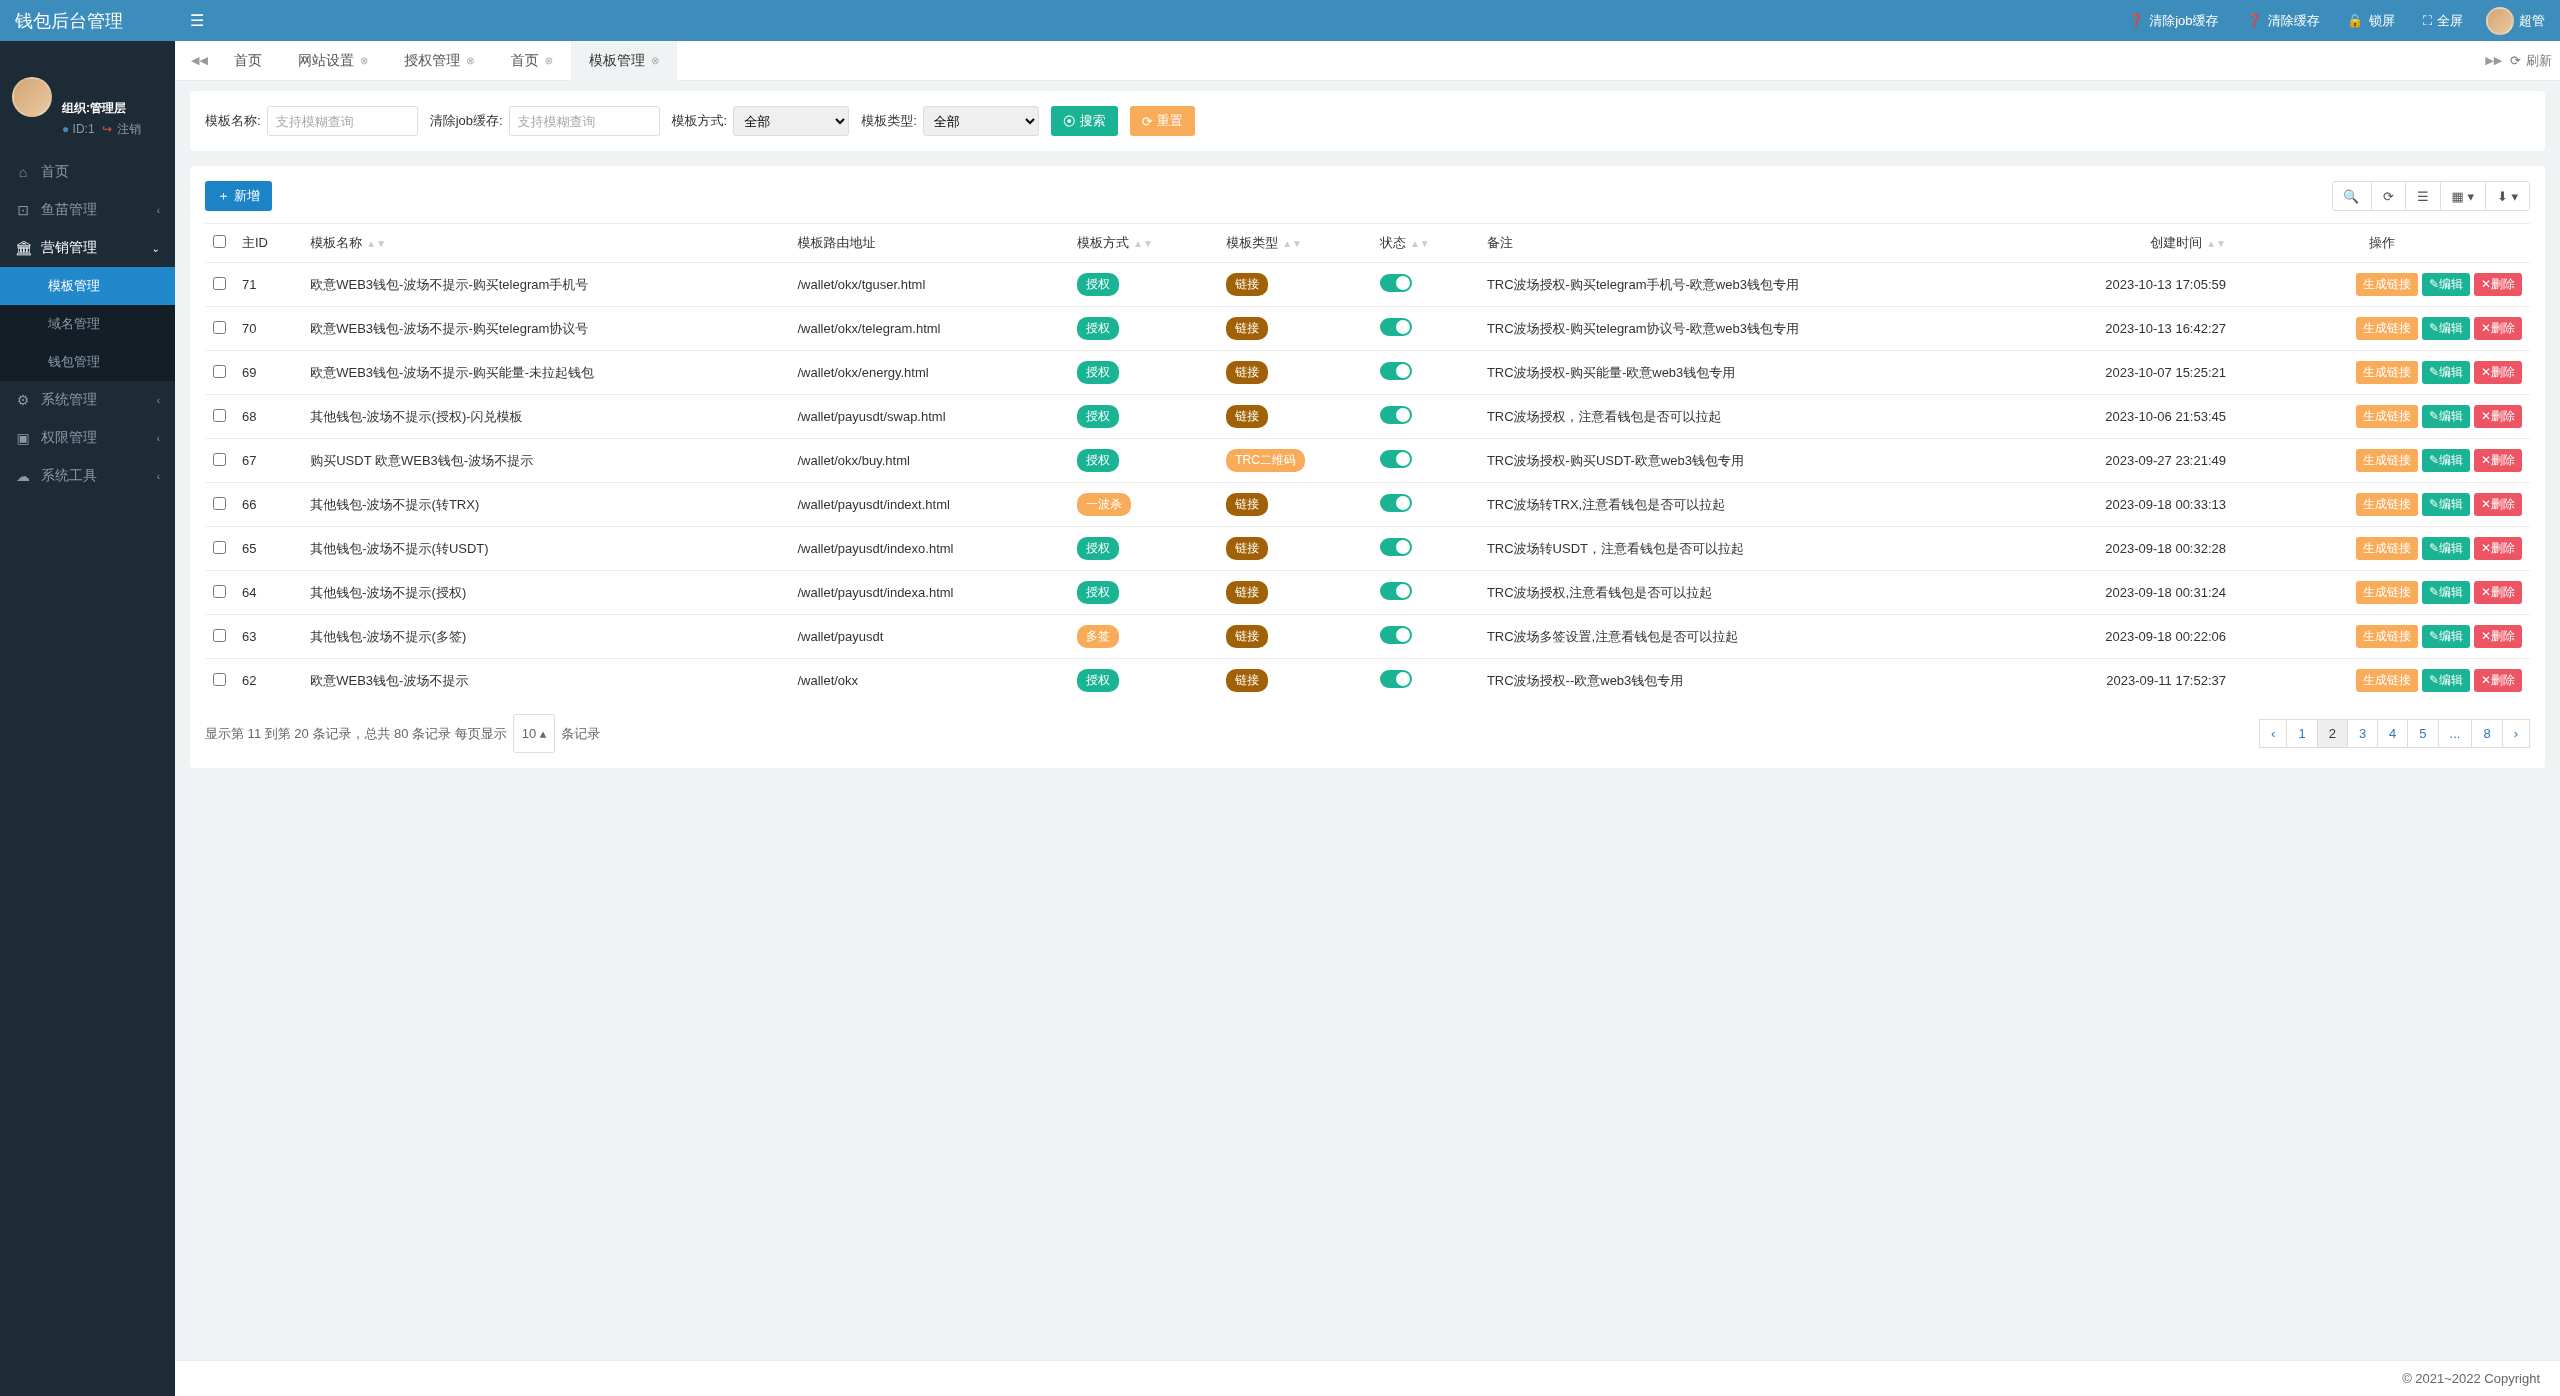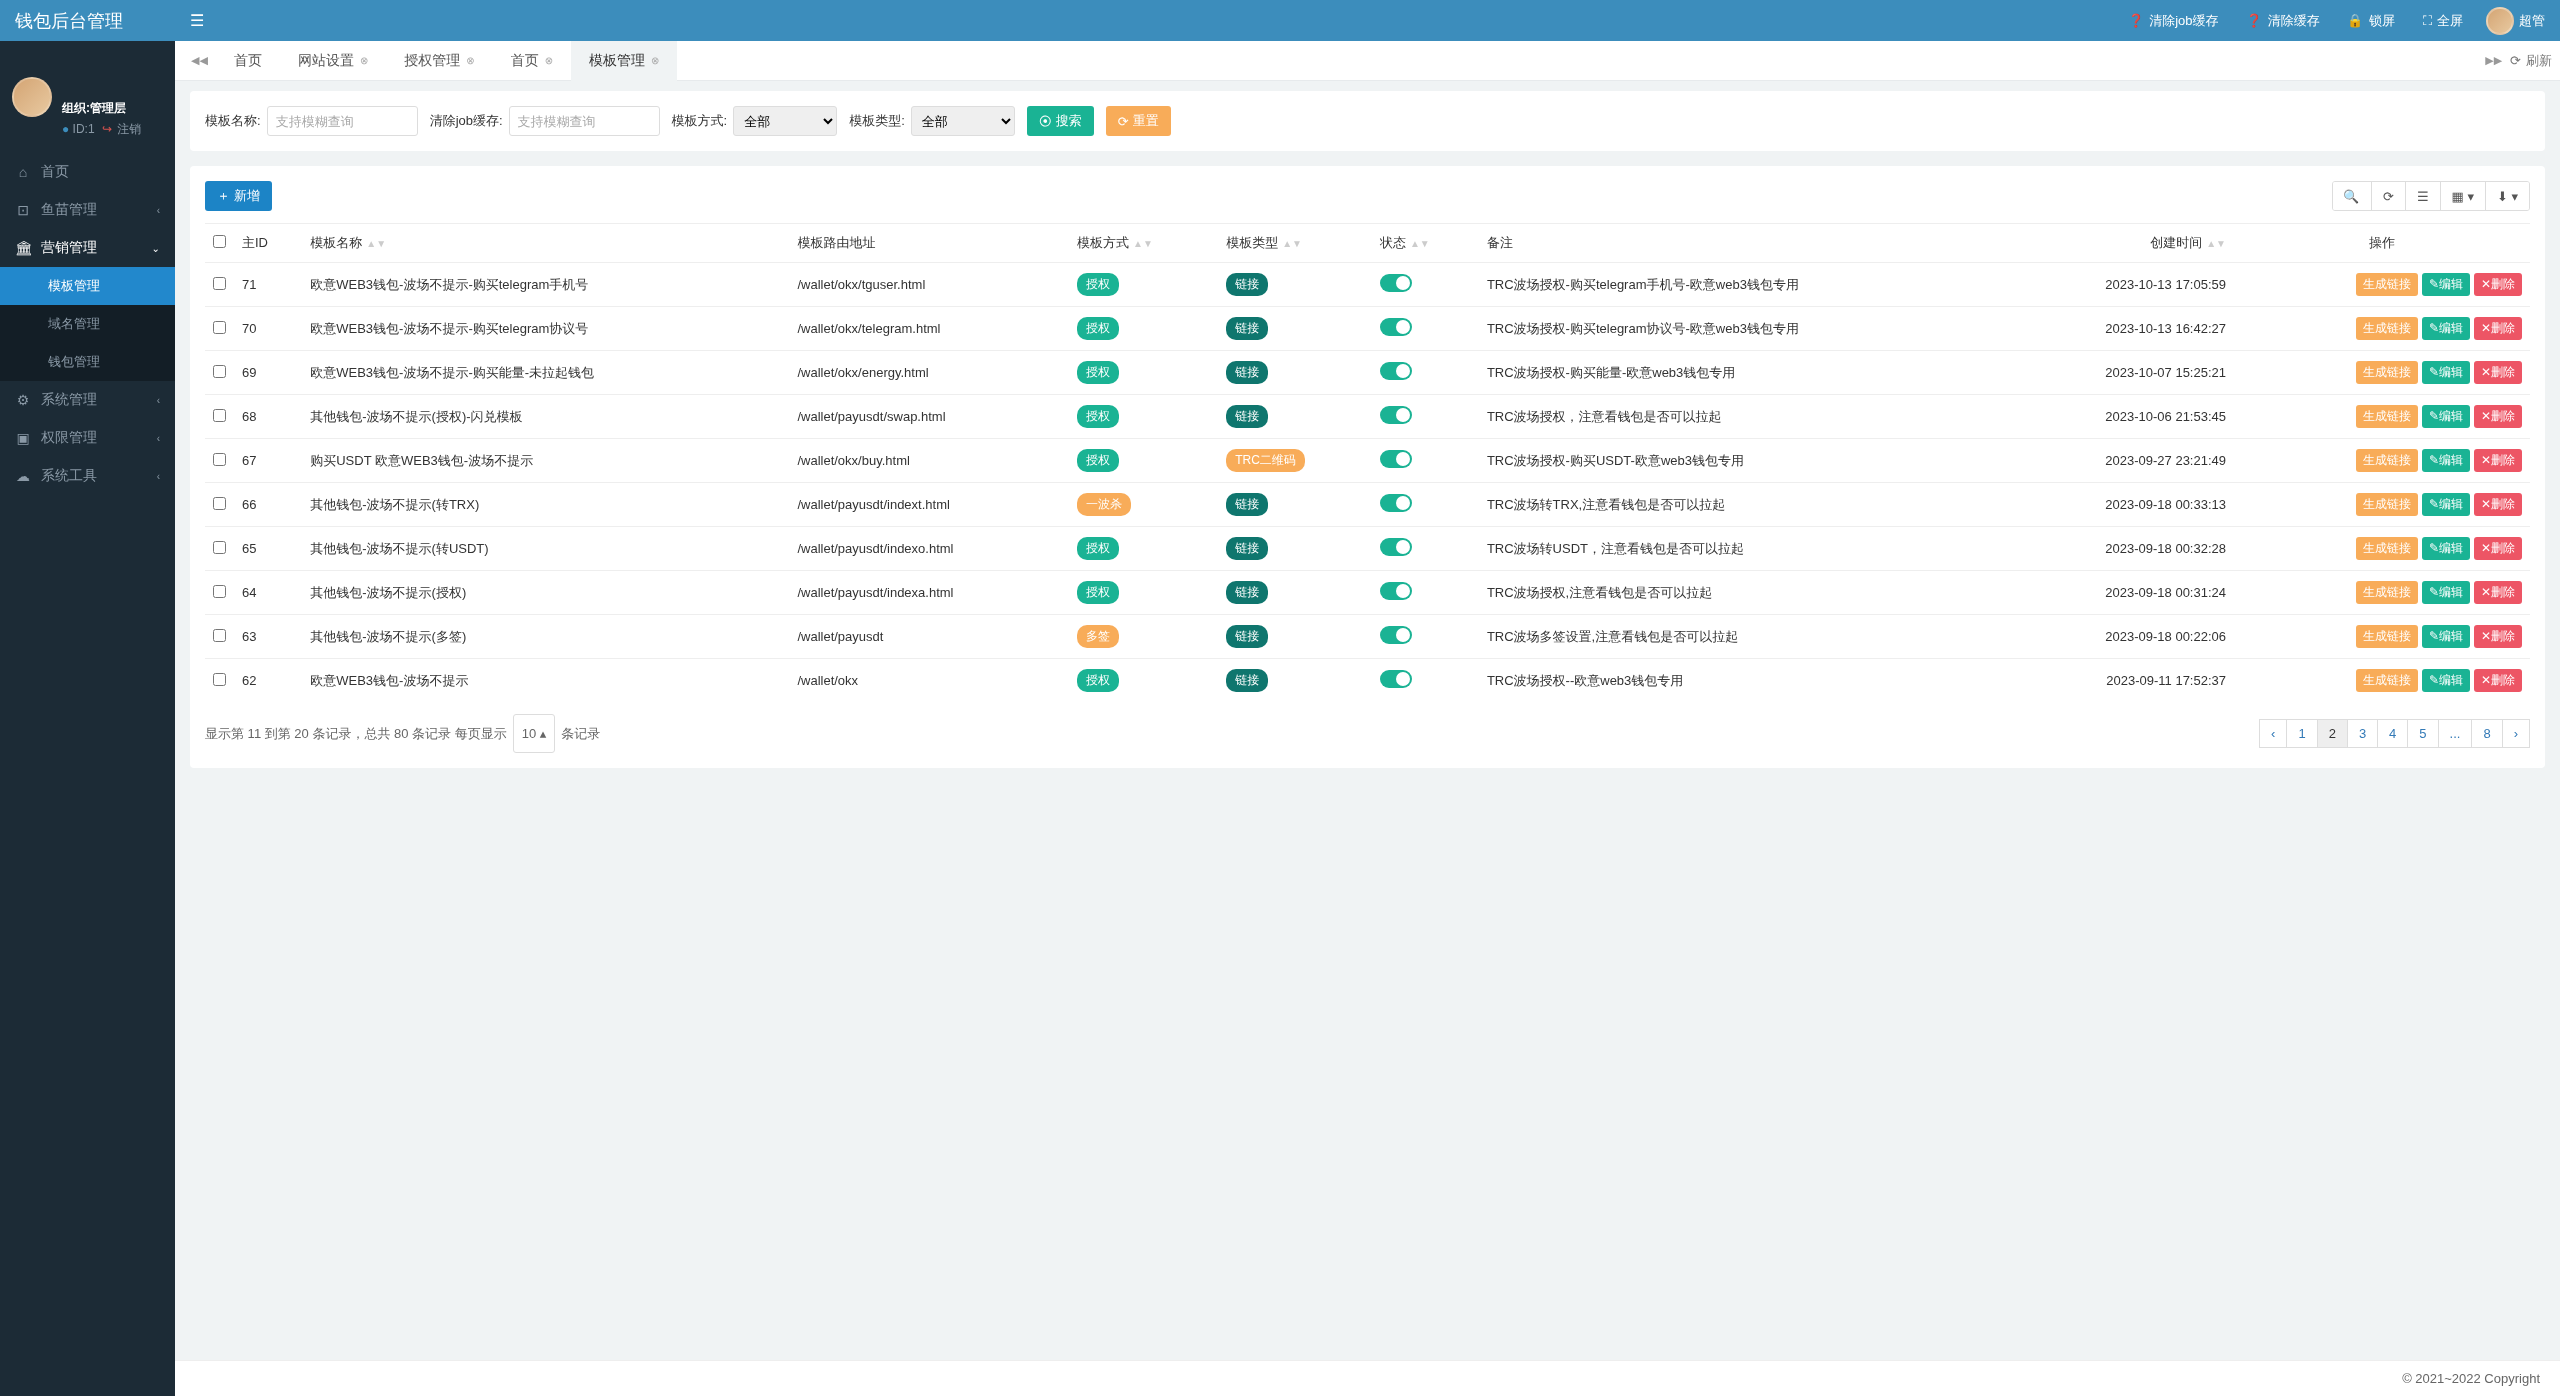--- a/index.html
+++ b/index.html
@@ -45,42 +45,42 @@
     
     
     .content { flex: 1; padding: 10px 15px; overflow: auto; }
     .panel { background: #fff; border-radius: 4px; padding: 15px; margin-bottom: 15px; }
     
     .search-form { display: flex; align-items: center; gap: 12px; flex-wrap: wrap; }
     .form-group { display: flex; align-items: center; gap: 6px; }
     .form-label { color: #333; font-size: 13px; }
     .form-input { height: 30px; border: 1px solid #ddd; border-radius: 3px; padding: 0 8px; font-size: 13px; width: 151px; }
     .form-input::placeholder { color: #aaa; }
-    .form-select { height: 30px; border: 1px solid #ddd; border-radius: 3px; padding: 0 6px; font-size: 13px; width: 104px; }
+    .form-select { height: 30px; border: 1px solid #ddd; border-radius: 3px; padding: 0 6px; font-size: 13px; width: 116px; }
     
     .btn { display: inline-flex; align-items: center; gap: 4px; height: 30px; padding: 0 12px; border: none; border-radius: 3px; cursor: pointer; font-size: 13px; color: #fff; }
     .btn-success { background: #1ab394; }
     .btn-warning { background: #f8ac59; }
     .btn-addnew { background: #1c84c6; }
     
     .table-toolbar { display: flex; justify-content: space-between; margin-bottom: 12px; }
     .toolbar-right { display: flex; gap: 0; border: 1px solid #ddd; border-radius: 3px; overflow: hidden; }
     .toolbar-icon-btn { background: #fff; border: none; border-right: 1px solid #ddd; padding: 6px 11px; cursor: pointer; color: #555; font-size: 13px; }
     .toolbar-icon-btn:last-child { border-right: none; }
     
     
     table { width: 100%; border-collapse: collapse; }
     th, td { padding: 10px 8px; text-align: left; border-top: 1px solid #eee; font-size: 13px; vertical-align: middle; }
     th { color: #333; font-weight: normal; }
     th .sort { color: #ccc; font-size: 10px; margin-left: 4px; display: inline-flex; flex-direction: column; line-height: 5px; }
     .checkbox-cell { width: 28px; }
     
     .badge { display: inline-block; padding: 3px 9px; border-radius: 10px; color: #fff; font-size: 12px; }
     .badge-auth { background: #1ab394; }
-    .badge-link { background: #0f766e; }
+    .badge-link { background: #a16207; }
     .badge-qr { background: #f8ac59; }
     .badge-multi { background: #f8ac59; }
     .badge-kill { background: #f8ac59; }
     
     .switch { width: 32px; height: 18px; background: #1ab394; border-radius: 9px; position: relative; display: inline-block; cursor: pointer; }
     .switch::after { content: ''; position: absolute; width: 14px; height: 14px; background: #fff; border-radius: 50%; top: 2px; right: 2px; }
     
     .action-btns { display: flex; gap: 4px; justify-content: flex-end; }
     .action-btn { display: inline-flex; align-items: center; gap: 3px; padding: 3px 7px; border-radius: 3px; color: #fff; font-size: 12px; cursor: pointer; }
     .action-gen { background: #f8ac59; }

